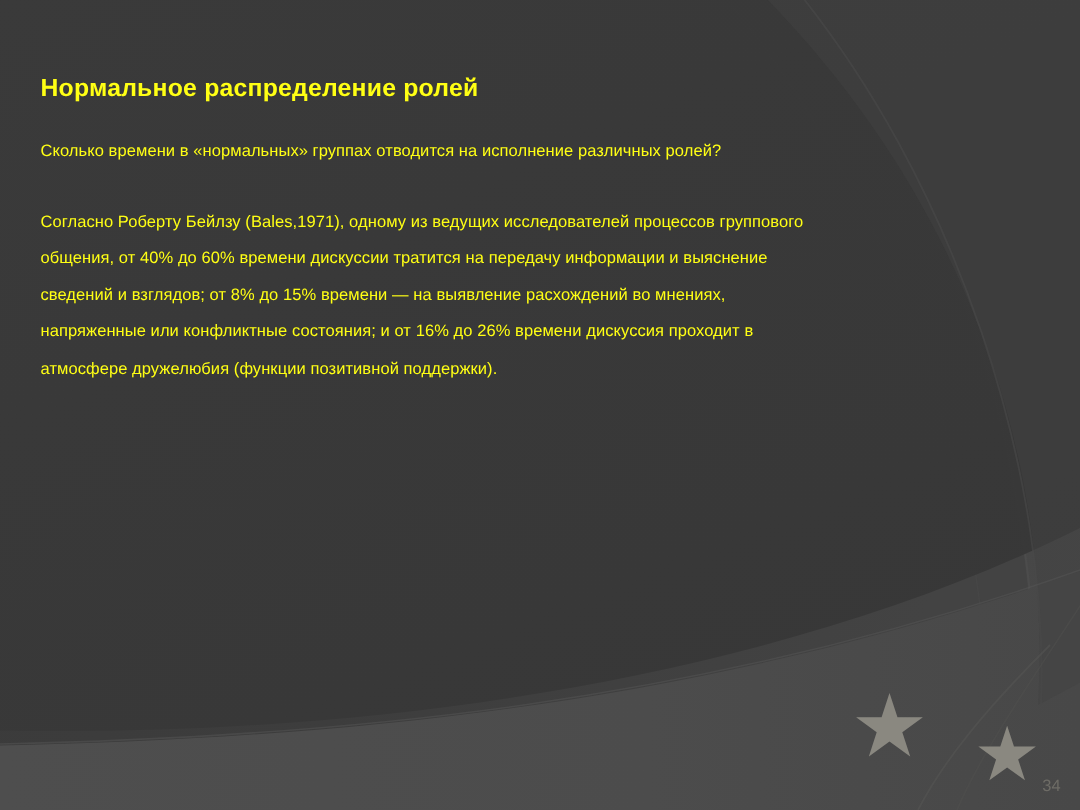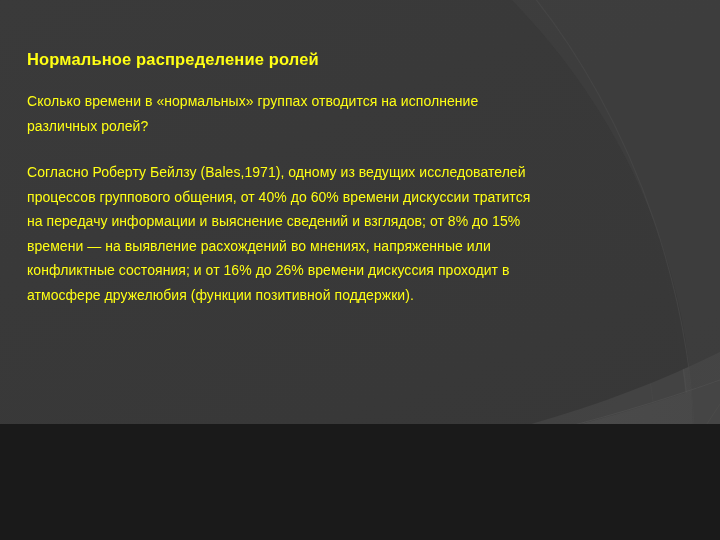--- a/index.html
+++ b/index.html
@@ -4,21 +4,21 @@
 <style>
   html, body {
     margin: 0;
     padding: 0;
     background: #1a1a1a;
   }
 
   #slide {
     position: relative;
     width: 720px;
-    height: 424px;
+    height: 540px;
     overflow: hidden;
     background: #3c3c3c;
     font-family: "Liberation Sans", sans-serif;
     -webkit-font-smoothing: antialiased;
   }
 
   #bg-svg {
     position: absolute;
     left: 0;
     top: 0;
@@ -40,21 +40,21 @@
     font-size: 16.5px;
     line-height: 20px;
     letter-spacing: 0.15px;
     margin: 0 0 20px 0;
     white-space: nowrap;
   }
 
   .para {
     color: #ffff14;
     font-weight: normal;
-    font-size: 14px;
+    font-size: 11px;
     line-height: 24.5px;
     margin: 0 0 22px 0;
     letter-spacing: 0.05px;
   }
 
   .para:last-child { margin-bottom: 0; }
 
   .para-q { width: 465px; }
   .para-body { width: 515px; }
 

